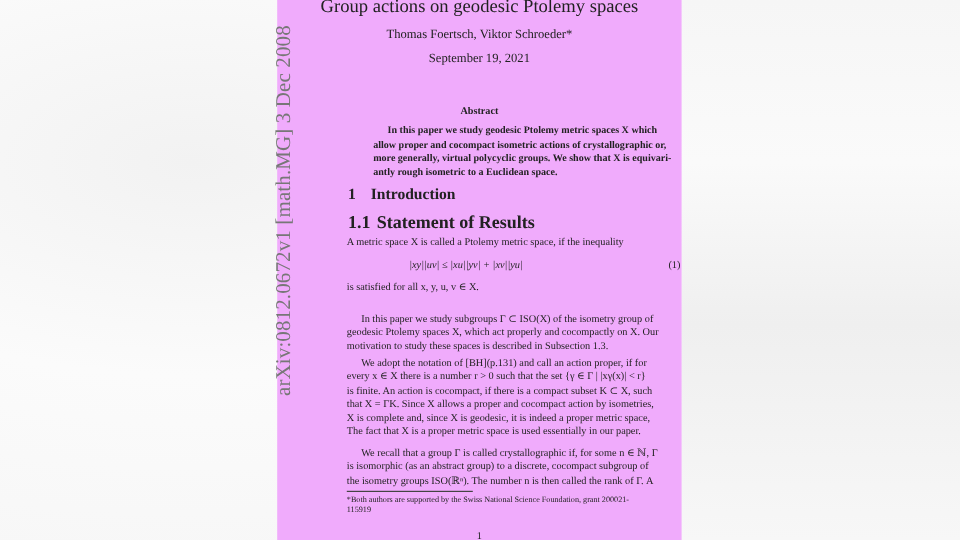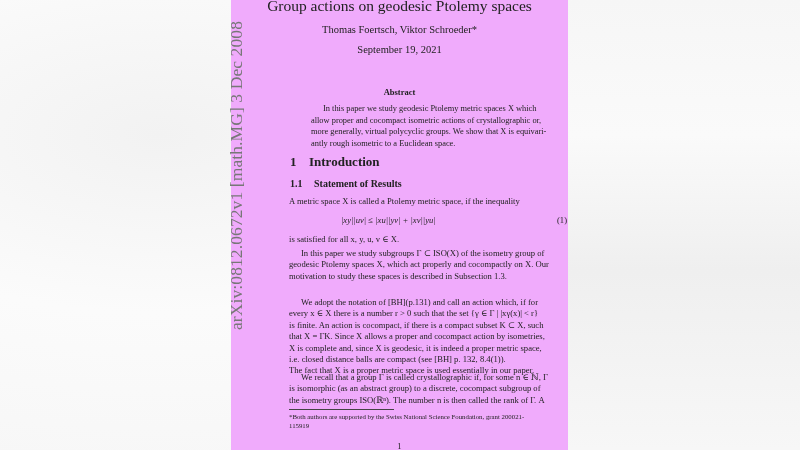--- a/index.html
+++ b/index.html
@@ -33,29 +33,29 @@
     .date {
       position: absolute; top: 44px; left: 0; width: 337px; text-align: center;
       font-size: 10.5px;
     }
     .abstract-heading {
       position: absolute; top: 87px; left: 0; width: 337px; text-align: center;
       font-size: 8.5px; font-weight: bold;
     }
     .abstract-body {
       position: absolute; top: 103px; left: 80px; width: 258px;
-      font-size: 8.4px; line-height: 11.5px; text-align: justify;
+      font-size: 8.4px; line-height: 11.5px; text-align: justify; font-weight: bold;
     }
     .indent { display: inline-block; width: 12px; }
     .sec-heading {
       position: absolute; top: 154px; left: 59px; font-size: 13px; font-weight: bold;
     }
     .sec-heading .num { display: inline-block; width: 19px; }
     .subsec-heading {
-      position: absolute; top: 178px; left: 59px; font-size: 10px; font-weight: bold;
+      position: absolute; top: 178px; left: 59px; font-size: 15px; font-weight: bold;
     }
     .subsec-heading .num { display: inline-block; width: 24px; }
     .para {
       position: absolute; left: 58px; width: 340px;
       font-size: 8.6px; line-height: 11.4px; text-align: justify;
     }
     .equation {
       position: absolute; top: 215px; left: 110px; font-size: 8.6px; font-style: italic; white-space: nowrap;
     }
     .eq-num {
@@ -103,33 +103,32 @@
     <span class="line">A metric space X is called a Ptolemy metric space, if the inequality</span>
   </div>
 
   <div class="equation">|xy||uv|  ≤  |xu||yv|  +  |xv||yu|</div>
   <div class="eq-num">(1)</div>
 
   <div class="para" style="top:234px;">
     <span class="line">is satisfied for all x, y, u, v ∈ X.</span>
   </div>
 
-  <div class="para" style="top:248px;">
+  <div class="para" style="top:260px;">
     <span class="line"><span class="indent"></span><span>In this paper we study subgroups Γ ⊂ ISO(X) of the isometry group of</span></span>
     <span class="line">geodesic Ptolemy spaces X, which act properly and cocompactly on X. Our</span>
     <span class="line">motivation to study these spaces is described in Subsection 1.3.</span>
   </div>
 
   <div class="para" style="top:297px;">
-    <span class="line"><span class="indent"></span><span>We adopt the notation of [BH](p.131) and call an action which, if for</span></span>
+    <span class="line"><span class="indent"></span><span>We adopt the notation of [BH](p.131) and call an action proper, if for</span></span>
     <span class="line">every x ∈ X there is a number r &gt; 0 such that the set {γ ∈ Γ | |xγ(x)| &lt; r}</span>
     <span class="line">is finite. An action is cocompact, if there is a compact subset K ⊂ X, such</span>
     <span class="line">that X = ΓK. Since X allows a proper and cocompact action by isometries,</span>
     <span class="line">X is complete and, since X is geodesic, it is indeed a proper metric space,</span>
-    <span class="line">i.e. closed distance balls are compact (see [BH] p. 132, 8.4(1)).</span>
     <span class="line">The fact that X is a proper metric space is used essentially in our paper.</span>
   </div>
 
   <div class="para" style="top:372px;">
     <span class="line"><span class="indent"></span><span>We recall that a group Γ is called crystallographic if, for some n ∈ ℕ, Γ</span></span>
     <span class="line">is isomorphic (as an abstract group) to a discrete, cocompact subgroup of</span>
     <span class="line">the isometry groups ISO(ℝⁿ). The number n is then called the rank of Γ. A</span>
   </div>
 
   <div class="footnote-rule"></div>

